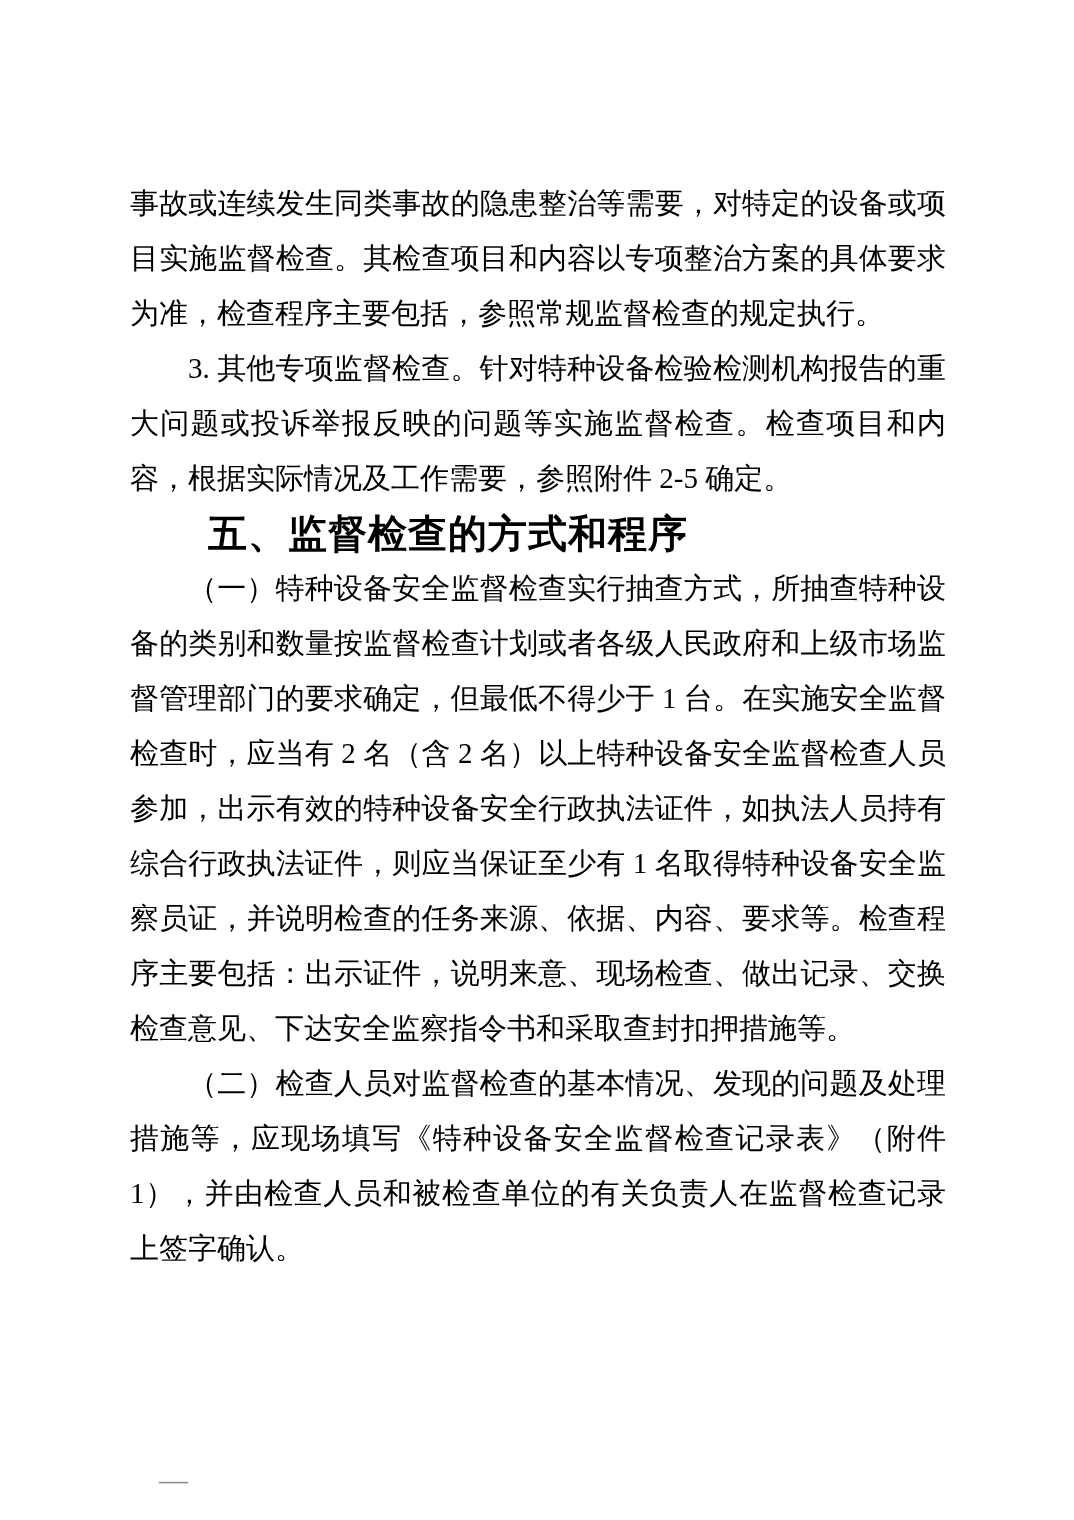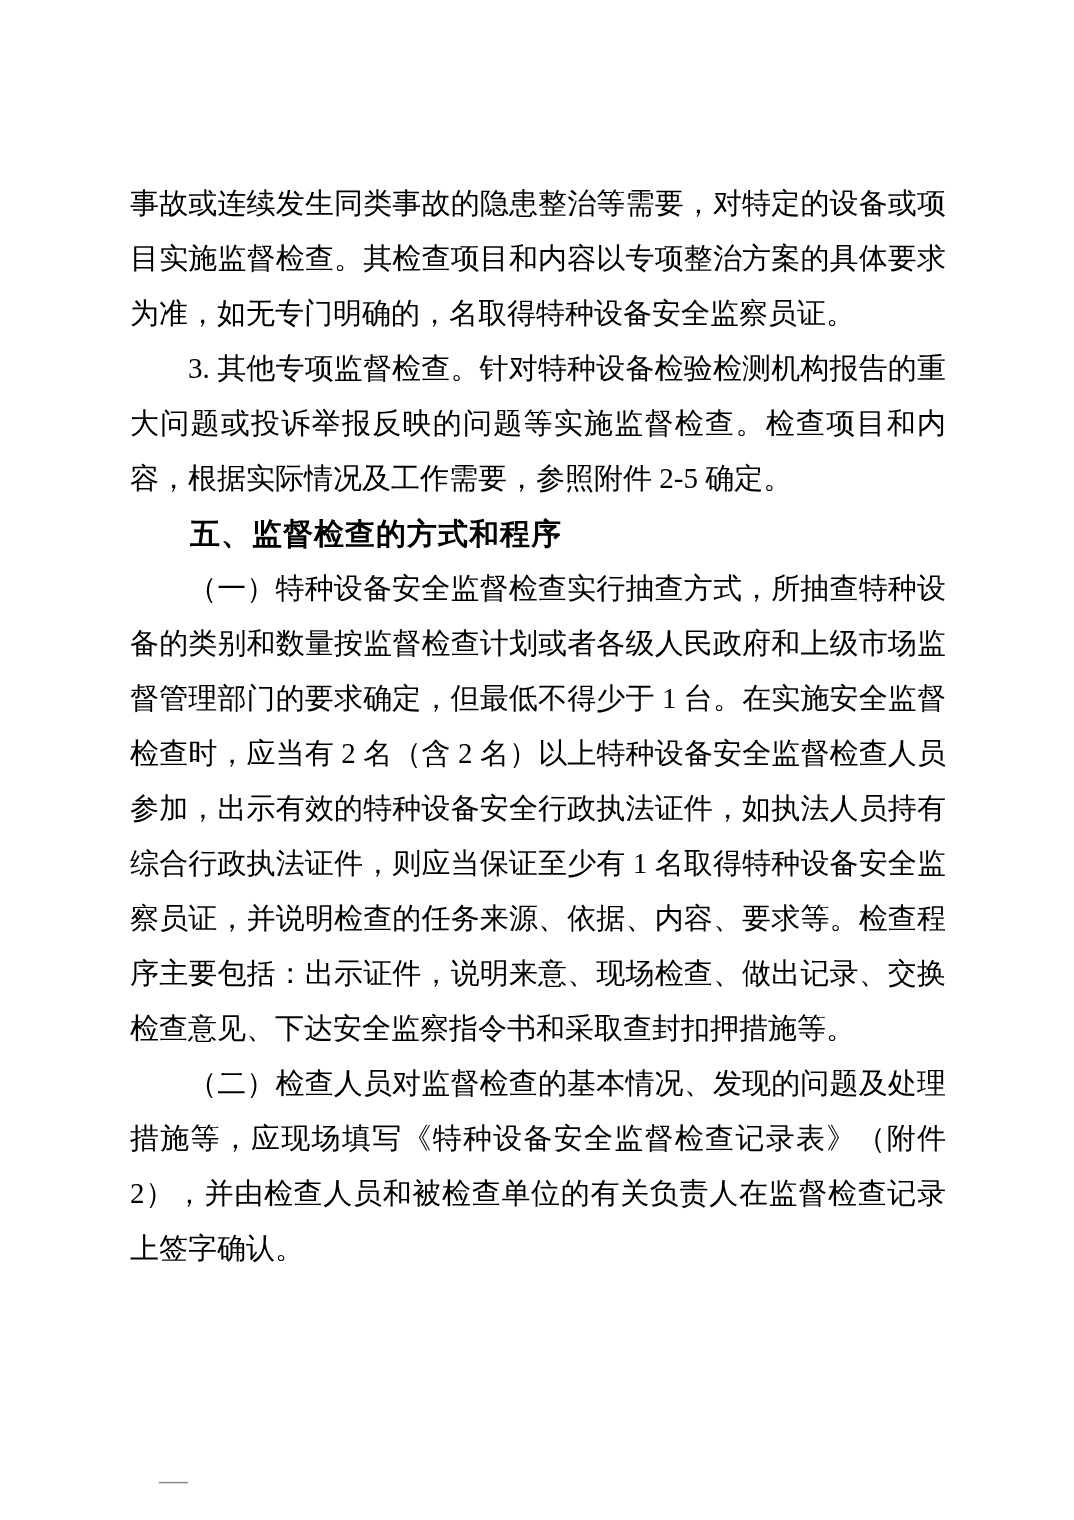--- a/index.html
+++ b/index.html
@@ -26,45 +26,45 @@
   }
   .para {
     text-align: justify;
     text-align-last: left;
     word-break: break-all;
   }
   .para.indent { text-indent: 2em; }
   .section-heading {
     font-family: "Liberation Sans", "DejaVu Sans", sans-serif;
     font-weight: bold;
-    font-size: 30px;
+    font-size: 39px;
     text-indent: 2em;
     letter-spacing: 1px;
   }
   .footer {
     position: absolute;
     left: 130px;
     top: 1398px;
     font-size: 29px;
     line-height: 55px;
     white-space: pre;
   }
   .footer .dash { color: #8a8a8a; }
   .footer .num { color: #000000; padding: 0 10px; }
 </style>
 </head>
 <body>
 
 <div class="page">
   <div class="content">
-    <div class="para">事故或连续发生同类事故的隐患整治等需要，对特定的设备或项目实施监督检查。其检查项目和内容以专项整治方案的具体要求为准，如无专门明确的，名取得特种设备安全监察员证。</div>
+    <div class="para">事故或连续发生同类事故的隐患整治等需要，对特定的设备或项目实施监督检查。其检查项目和内容以专项整治方案的具体要求为准，检查程序主要包括，参照常规监督检查的规定执行。</div>
     <div class="para indent">3. 其他专项监督检查。针对特种设备检验检测机构报告的重大问题或投诉举报反映的问题等实施监督检查。检查项目和内容，根据实际情况及工作需要，参照附件 2-5 确定。</div>
     <div class="section-heading">五、监督检查的方式和程序</div>
     <div class="para indent">（一）特种设备安全监督检查实行抽查方式，所抽查特种设备的类别和数量按监督检查计划或者各级人民政府和上级市场监督管理部门的要求确定，但最低不得少于 1 台。在实施安全监督检查时，应当有 2 名（含 2 名）以上特种设备安全监督检查人员参加，出示有效的特种设备安全行政执法证件，如执法人员持有综合行政执法证件，则应当保证至少有 1 名取得特种设备安全监察员证，并说明检查的任务来源、依据、内容、要求等。检查程序主要包括：出示证件，说明来意、现场检查、做出记录、交换检查意见、下达安全监察指令书和采取查封扣押措施等。</div>
-    <div class="para indent">（二）检查人员对监督检查的基本情况、发现的问题及处理措施等，应现场填写《特种设备安全监督检查记录表》（附件 2），并由检查人员和被检查单位的有关负责人在监督检查记录上签字确认。</div>
+    <div class="para indent">（二）检查人员对监督检查的基本情况、发现的问题及处理措施等，应现场填写《特种设备安全监督检查记录表》（附件 1），并由检查人员和被检查单位的有关负责人在监督检查记录上签字确认。</div>
   </div>
 
   <div class="footer">
     <span class="dash">—</span>
     <span class="num">272</span>
     
   </div>
 </div>
 
 </body></html>

